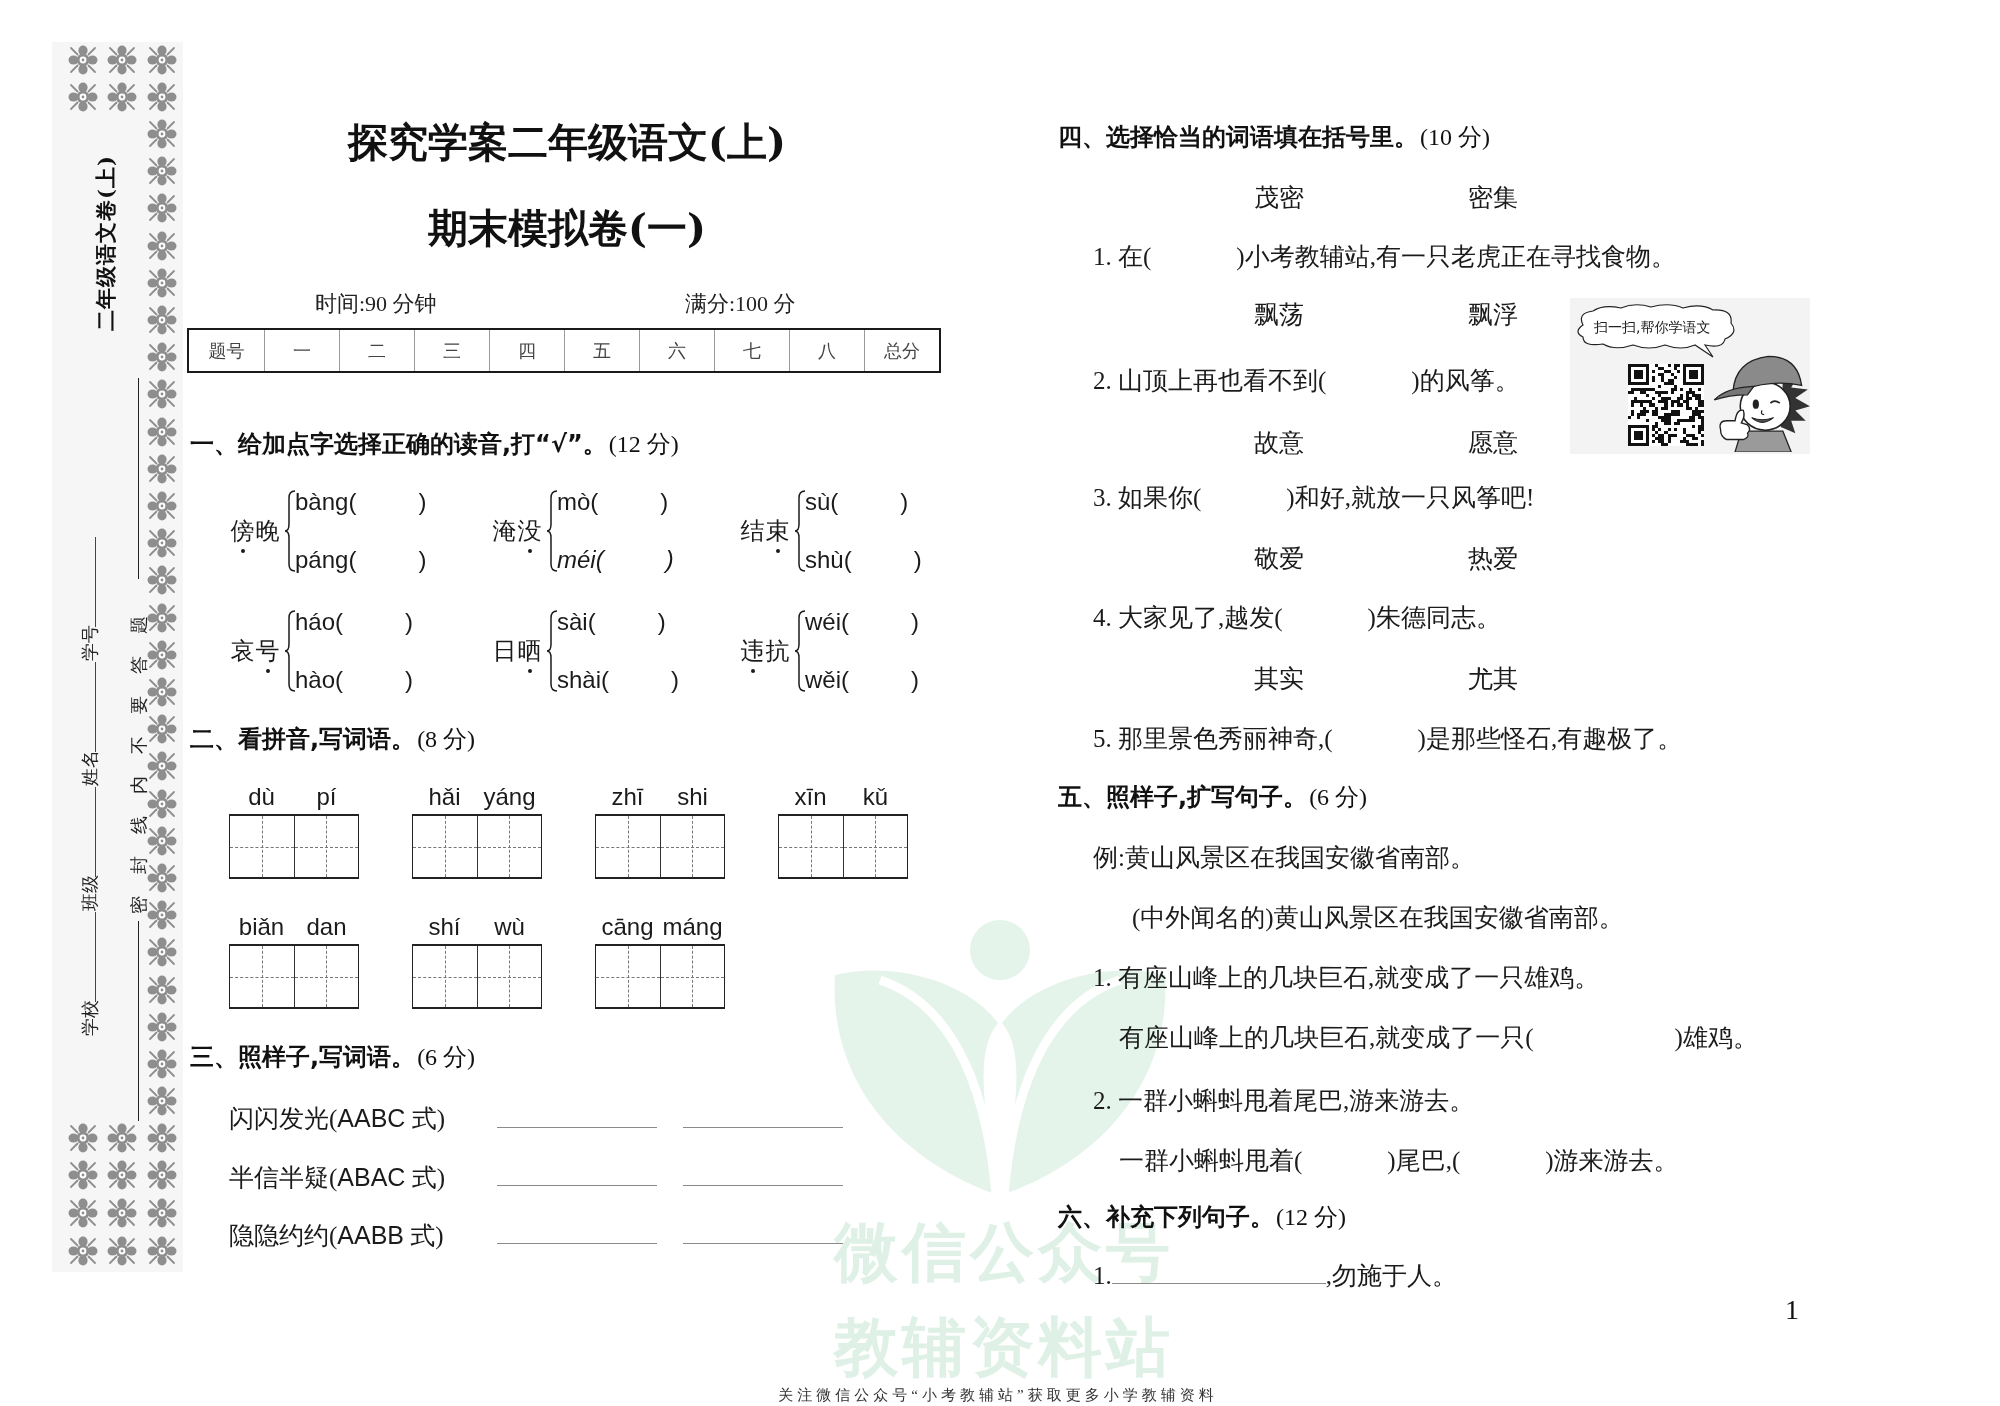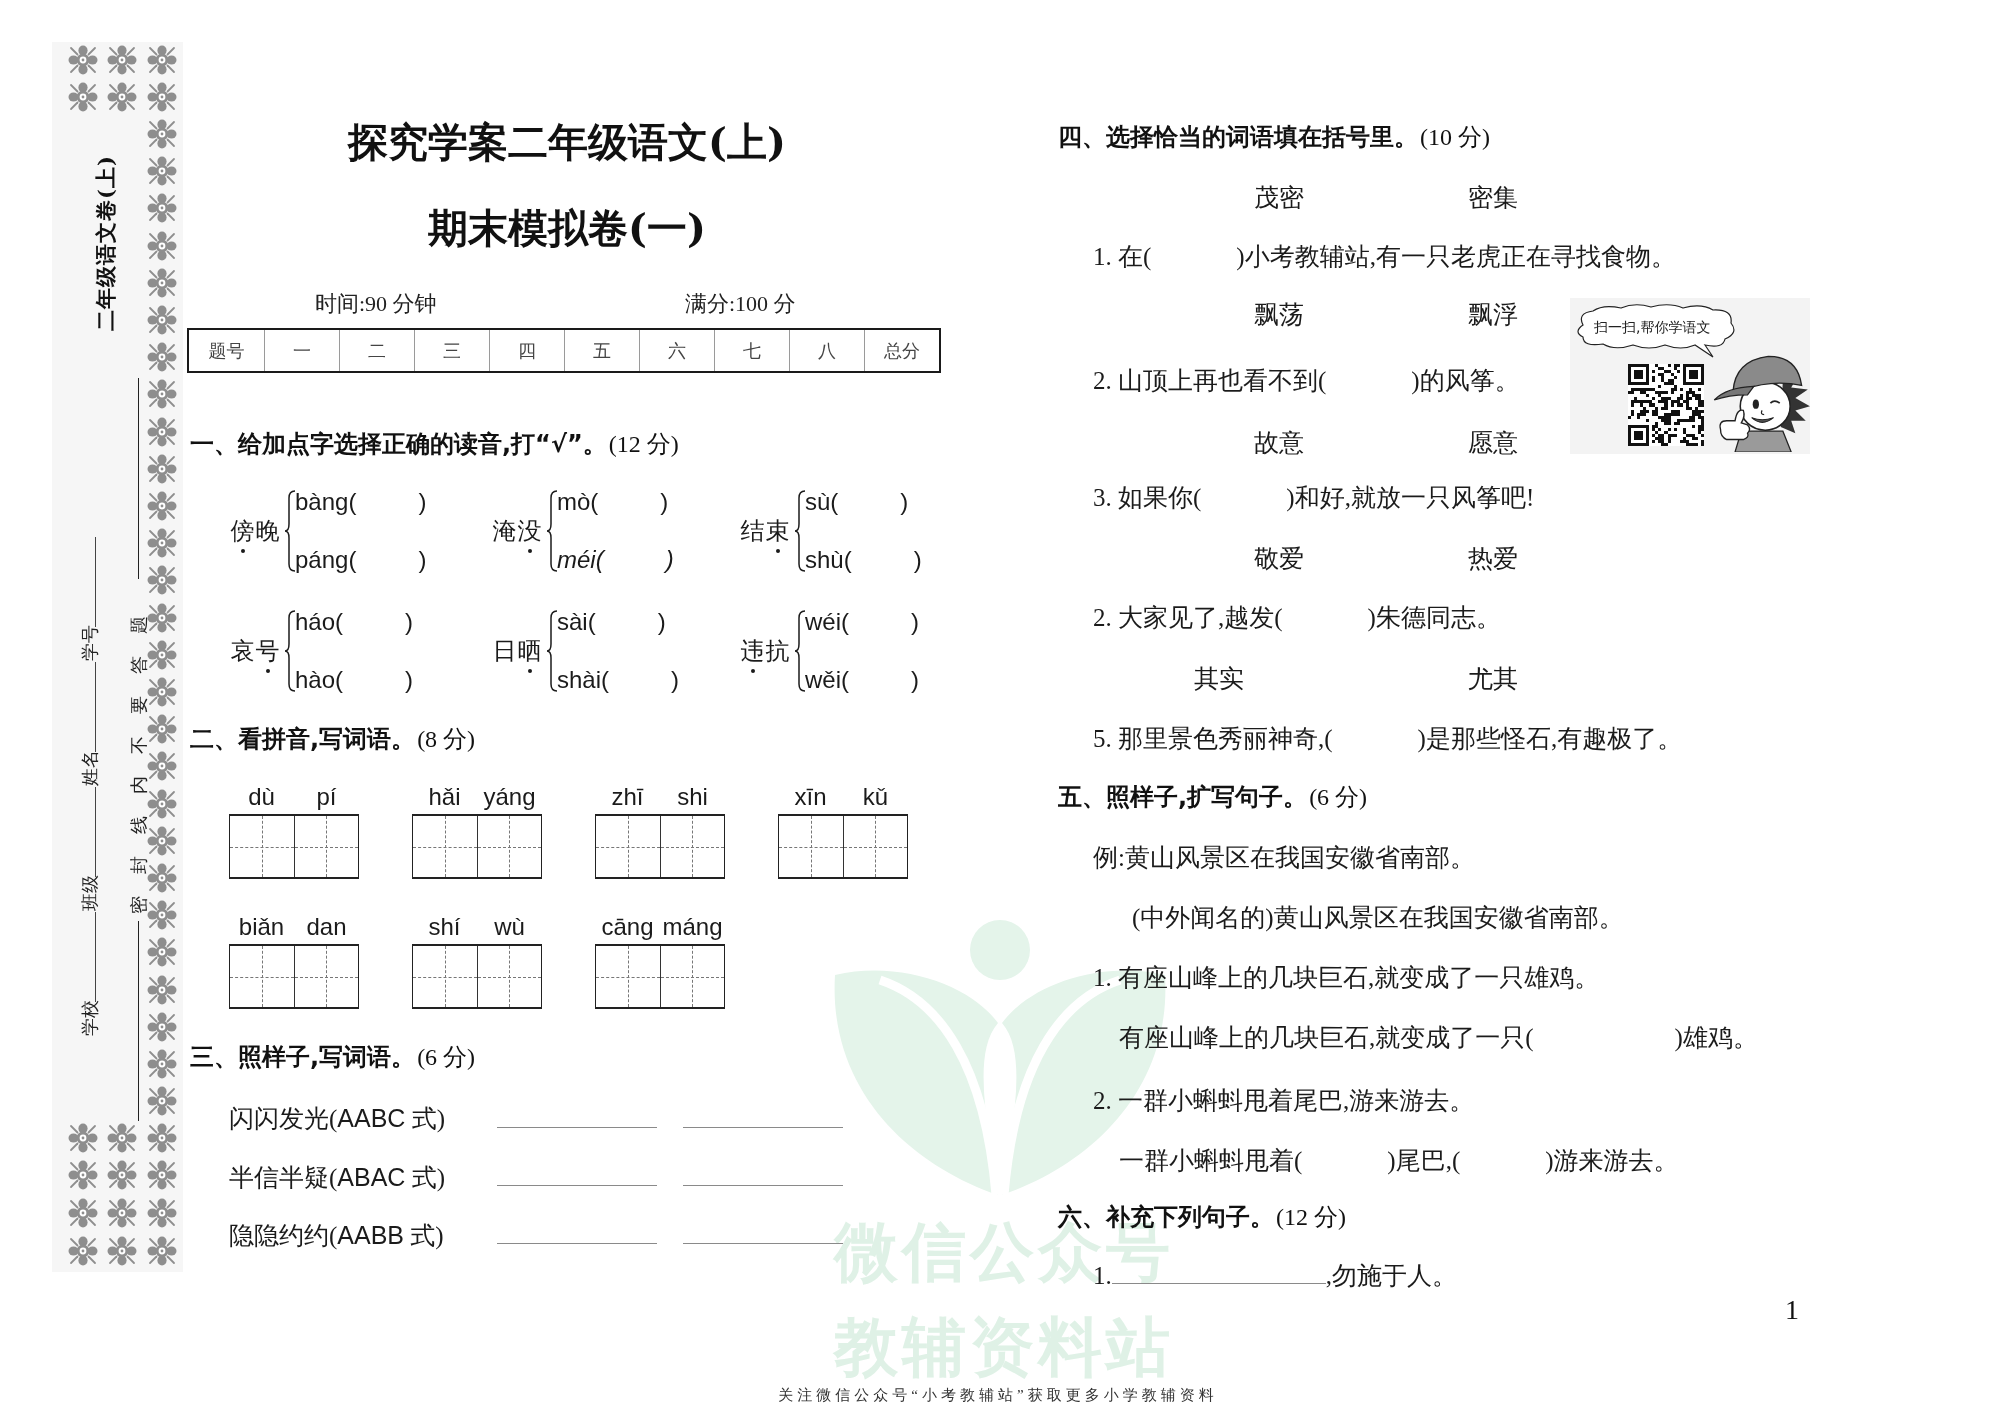--- a/index.html
+++ b/index.html
@@ -1025,23 +1025,23 @@
   <div class="abs body" style="left:1254px;top:302px;">飘荡</div>
   <div class="abs body" style="left:1468px;top:302px;">飘浮</div>
   <div class="abs body" style="left:1093px;top:368px;"><span>2. 山顶上再也看不到(</span><span class="blank"></span><span>)的风筝。</span></div>
 
   <div class="abs body" style="left:1254px;top:430px;">故意</div>
   <div class="abs body" style="left:1468px;top:430px;">愿意</div>
   <div class="abs body" style="left:1093px;top:485px;"><span>3. 如果你(</span><span class="blank"></span><span>)和好,就放一只风筝吧!</span></div>
 
   <div class="abs body" style="left:1254px;top:546px;">敬爱</div>
   <div class="abs body" style="left:1468px;top:546px;">热爱</div>
-  <div class="abs body" style="left:1093px;top:605px;"><span>2. 大家见了,越发(</span><span class="blank"></span><span>)朱德同志。</span></div>
-
-  <div class="abs body" style="left:1194px;top:666px;text-align:center;">其实</div>
+  <div class="abs body" style="left:1093px;top:605px;"><span>4. 大家见了,越发(</span><span class="blank"></span><span>)朱德同志。</span></div>
+
+  <div class="abs body" style="left:1254px;top:666px;text-align:center;">其实</div>
   <div class="abs body" style="left:1468px;top:666px;">尤其</div>
   <div class="abs body" style="left:1093px;top:726px;"><span>5. 那里景色秀丽神奇,(</span><span class="blank"></span><span>)是那些怪石,有趣极了。</span></div>
 
   <div class="abs qr-panel" style="left:1570px;top:298px;width:240px;height:156px;"></div>
   <svg class="abs" style="left:1573px;top:303px;width:166px;height:56px;" viewBox="0 0 166 56">
     <path d="M10,22 Q4,10 20,8 Q30,1 48,5 Q62,-1 78,4 Q96,-1 110,5 Q128,0 140,7 Q160,6 158,20 Q166,30 152,36 Q150,46 132,42 L140,54 L122,42 Q108,48 92,42 Q76,48 60,42 Q42,48 30,41 Q10,44 10,34 Q0,29 10,22 Z" fill="#ffffff" stroke="#222" stroke-width="1.2"></path>
   </svg>
   <div class="abs bubble-text" style="left:1594px;top:320px;">扫一扫,帮你学语文</div>
   <svg id="qr" class="abs" style="left:1628px;top:364px;width:76px;height:82px;" viewBox="0 0 25 27" shape-rendering="crispEdges">
       <rect x="0" y="0" width="25" height="27" fill="#ffffff"></rect>

